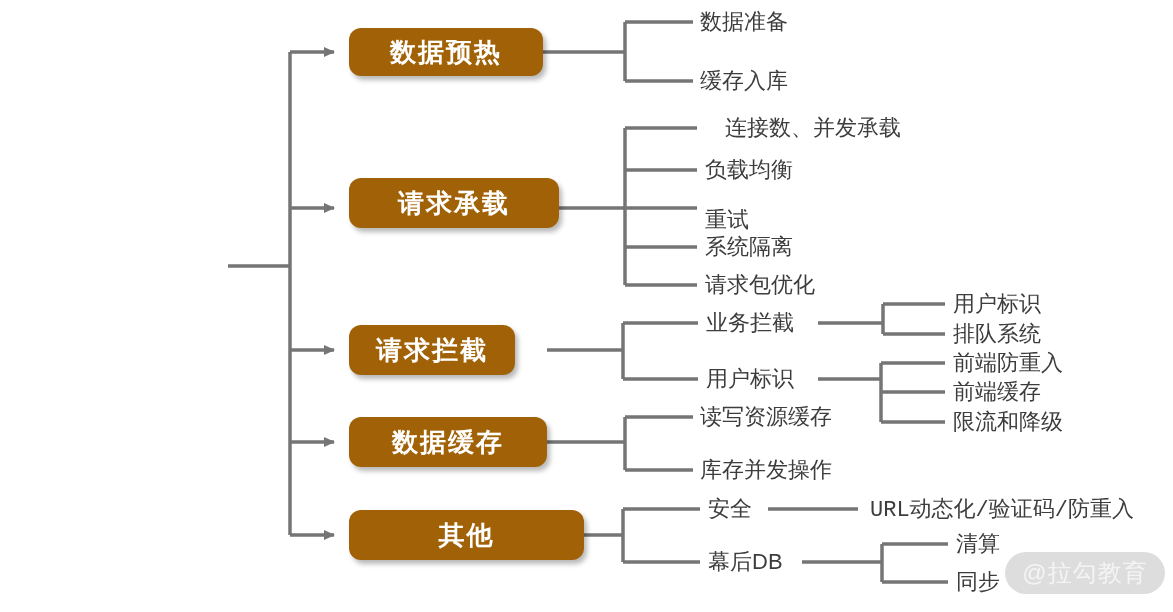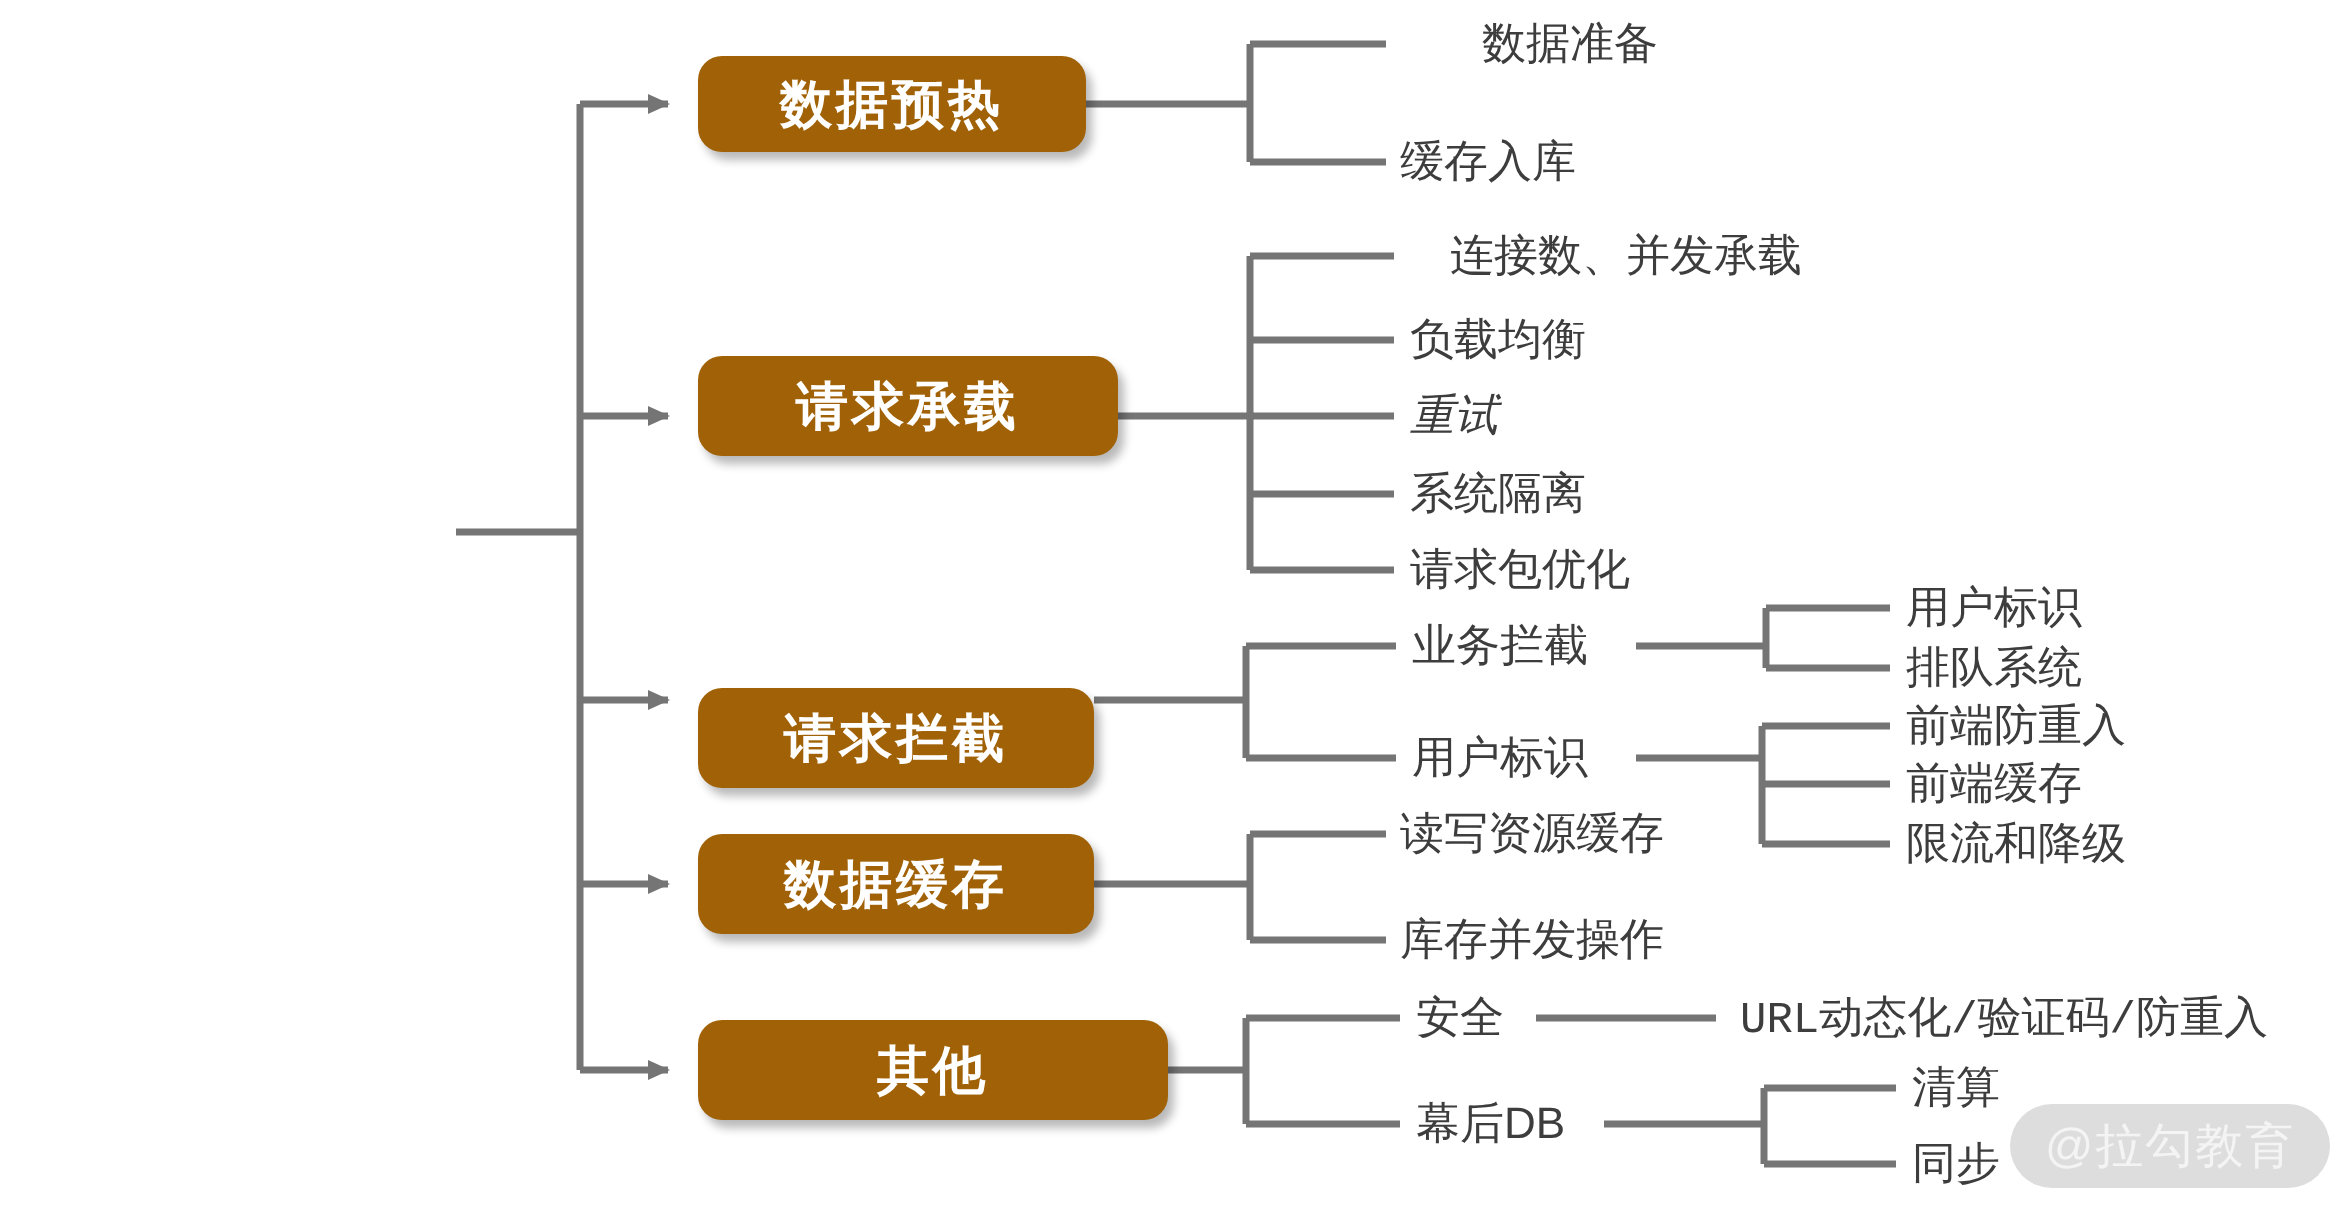--- a/index.html
+++ b/index.html
@@ -34,21 +34,21 @@
     font-size: 25px;
   }
   .branch-box {
     background: #a16207;
     border-radius: 12px;
     font-size: 26px;
     height: 50px;
   }
   .branch-1 { left: 349px; top: 28px;  width: 194px; height: 48px; }
   .branch-2 { left: 349px; top: 178px; width: 210px; }
-  .branch-3 { left: 349px; top: 344px; width: 198px; }
+  .branch-3 { left: 349px; top: 325px; width: 166px; }
   .branch-4 { left: 349px; top: 417px; width: 198px; }
   .branch-5 { left: 349px; top: 510px; width: 235px; }
   .leaf {
     position: absolute;
     transform: translateY(-50%);
     font-size: 22px;
     font-weight: 500;
     color: #3D3D3D;
     white-space: nowrap;
   }
@@ -149,26 +149,26 @@
   <div class="node branch-box branch-3">
     <span>请求拦截</span>
   </div>
   <div class="node branch-box branch-4">
     <span>数据缓存</span>
   </div>
   <div class="node branch-box branch-5">
     <span>其他</span>
   </div>
 
-  <span class="leaf" style="left:741px; top:22px;">数据准备</span>
+  <span class="leaf" style="left:700px; top:22px;">数据准备</span>
   <span class="leaf" style="left:700px; top:81px;">缓存入库</span>
 
   <span class="leaf" style="left:725px; top:128px;">连接数、并发承载</span>
   <span class="leaf" style="left:705px; top:170px;">负载均衡</span>
-  <span class="leaf" style="left:705px; top:208px;font-style:italic;">重试</span>
+  <span class="leaf" style="left:705px; top:220px;">重试</span>
   <span class="leaf" style="left:705px; top:247px;">系统隔离</span>
   <span class="leaf" style="left:705px; top:285px;">请求包优化</span>
 
   <span class="leaf" style="left:706px; top:323px;">业务拦截</span>
   <span class="leaf" style="left:953px; top:304px;">用户标识</span>
   <span class="leaf" style="left:953px; top:334px;">排队系统</span>
   <span class="leaf" style="left:706px; top:379px;">用户标识</span>
   <span class="leaf" style="left:953px; top:363px;">前端防重入</span>
   <span class="leaf" style="left:953px; top:392px;">前端缓存</span>
   <span class="leaf" style="left:953px; top:422px;">限流和降级</span>

